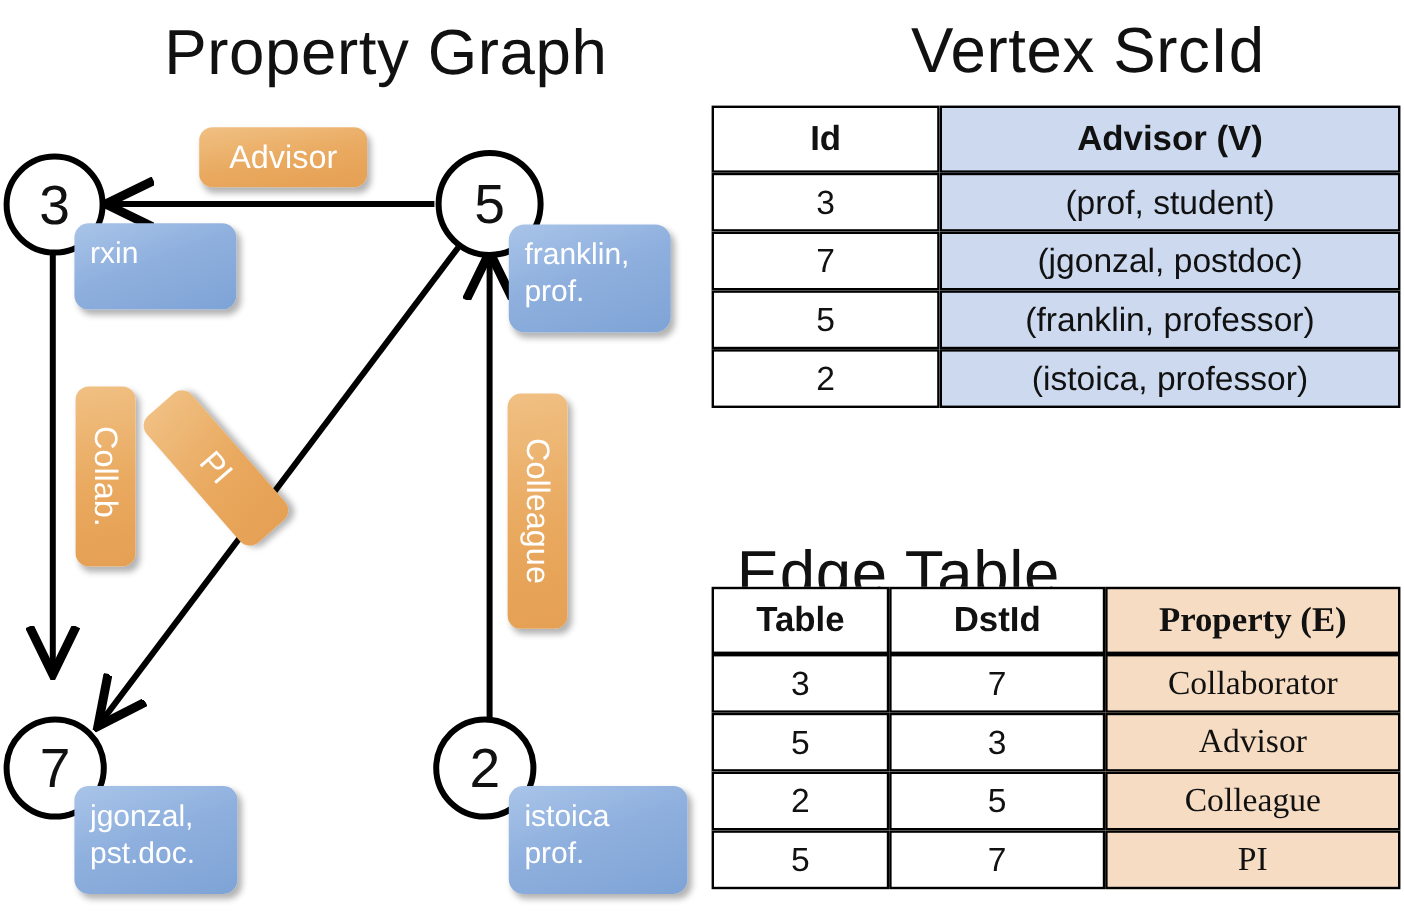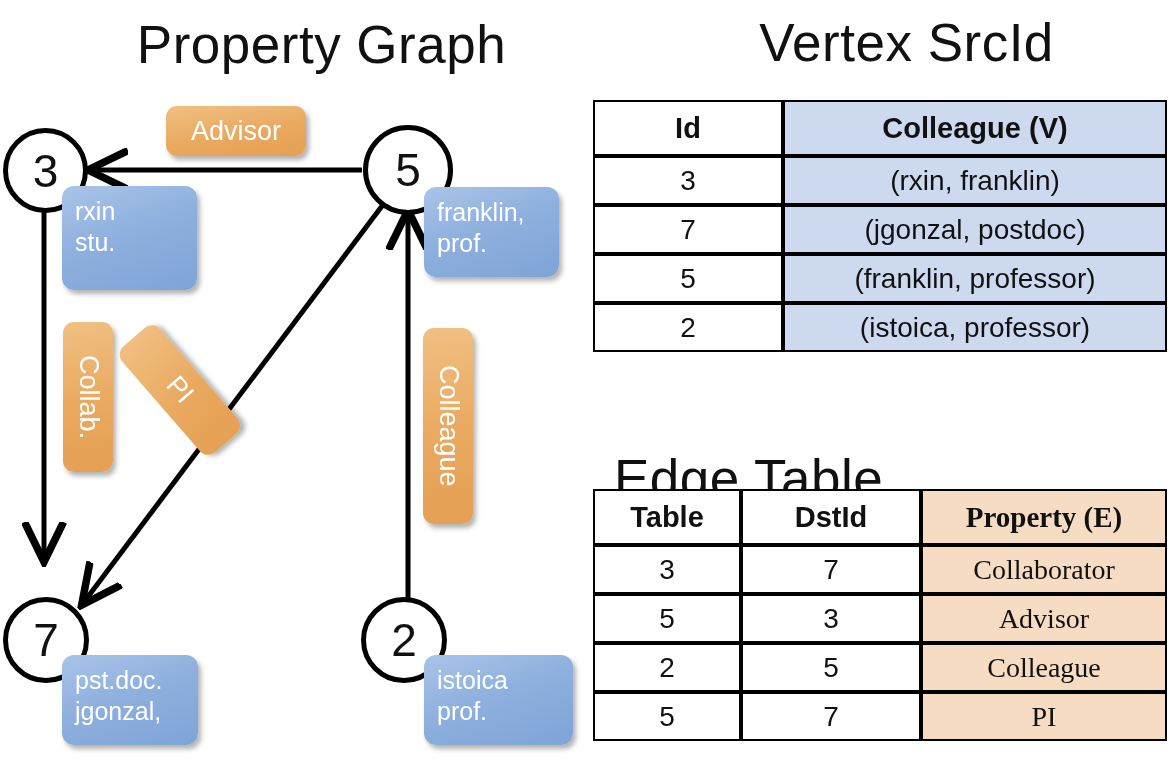--- a/index.html
+++ b/index.html
@@ -106,21 +106,21 @@
     background: #ffffff;
   }
   .data-table th {
     font-weight: bold;
     font-size: 29px;
     height: 52px;
   }
   .cell-blue { background: #ccd9ef !important; }
   .cell-peach { background: #f5dcc2 !important; font-family: Liberation Serif, serif; }
 
-  #vertex-table { left: 593px; top: 100px; width: 574px; }
+  #vertex-table { left: 593px; top: 88px; width: 574px; }
   #vertex-table col.c-id   { width: 190px; }
   #vertex-table col.c-prop { width: 384px; }
 
   #edge-table { left: 593px; top: 489px; width: 574px; }
   #edge-table col.c-src  { width: 148px; }
   #edge-table col.c-dst  { width: 180px; }
   #edge-table col.c-prop { width: 246px; }
 </style>
 </head>
 <body>
@@ -153,31 +153,30 @@
   <div class="node-circle" style="left:363px; top:45px; width:90px; height:90px;">
     <span>5</span>
   </div>
   <div class="node-circle" style="left:3px; top:517px; width:86px; height:86px;">
     <span>7</span>
   </div>
   <div class="node-circle" style="left:361px; top:517px; width:86px; height:86px;">
     <span>2</span>
   </div>
 
-  <div class="prop-box" style="left:62px; top:106px; width:135px; height:104px;">
+  <div class="prop-box" style="left:62px; top:106px; width:135px; height:72px;">
     <span>rxin</span>
-    <span>stu.</span>
-  </div>
-  <div class="prop-box" style="left:424px; top:107px; width:135px; height:90px;">
+  </div>
+  <div class="prop-box" style="left:424px; top:107px; width:135px; height:90px;border-radius:13px;">
     <span>franklin,</span>
     <span>prof.</span>
   </div>
   <div class="prop-box" style="left:62px; top:575px; width:136px; height:90px;">
+    <span>jgonzal,</span>
     <span>pst.doc.</span>
-    <span>jgonzal,</span>
   </div>
   <div class="prop-box" style="left:424px; top:575px; width:149px; height:90px;">
     <span>istoica</span>
     <span>prof.</span>
   </div>
 
   <div class="edge-label" style="left:166px; top:26px; width:140px; height:50px;">Advisor</div>
 
   <div class="edge-label vert" style="left:63px; top:242px; width:50px; height:150px;">Collab.</div>
 
@@ -187,27 +186,27 @@
 </div>
 
 <table class="data-table" id="vertex-table">
   <colgroup>
       <col class="c-id">
       <col class="c-prop">
     </colgroup>
   <thead>
     <tr>
       <th>Id</th>
-      <th class="cell-blue">Colleague (V)</th>
+      <th class="cell-blue">Advisor (V)</th>
     </tr>
   </thead>
   <tbody>
     <tr>
       <td>3</td>
-      <td class="cell-blue">(rxin, franklin)</td>
+      <td class="cell-blue">(prof, student)</td>
     </tr>
     <tr>
       <td>7</td>
       <td class="cell-blue">(jgonzal, postdoc)</td>
     </tr>
     <tr>
       <td>5</td>
       <td class="cell-blue">(franklin, professor)</td>
     </tr>
     <tr>

